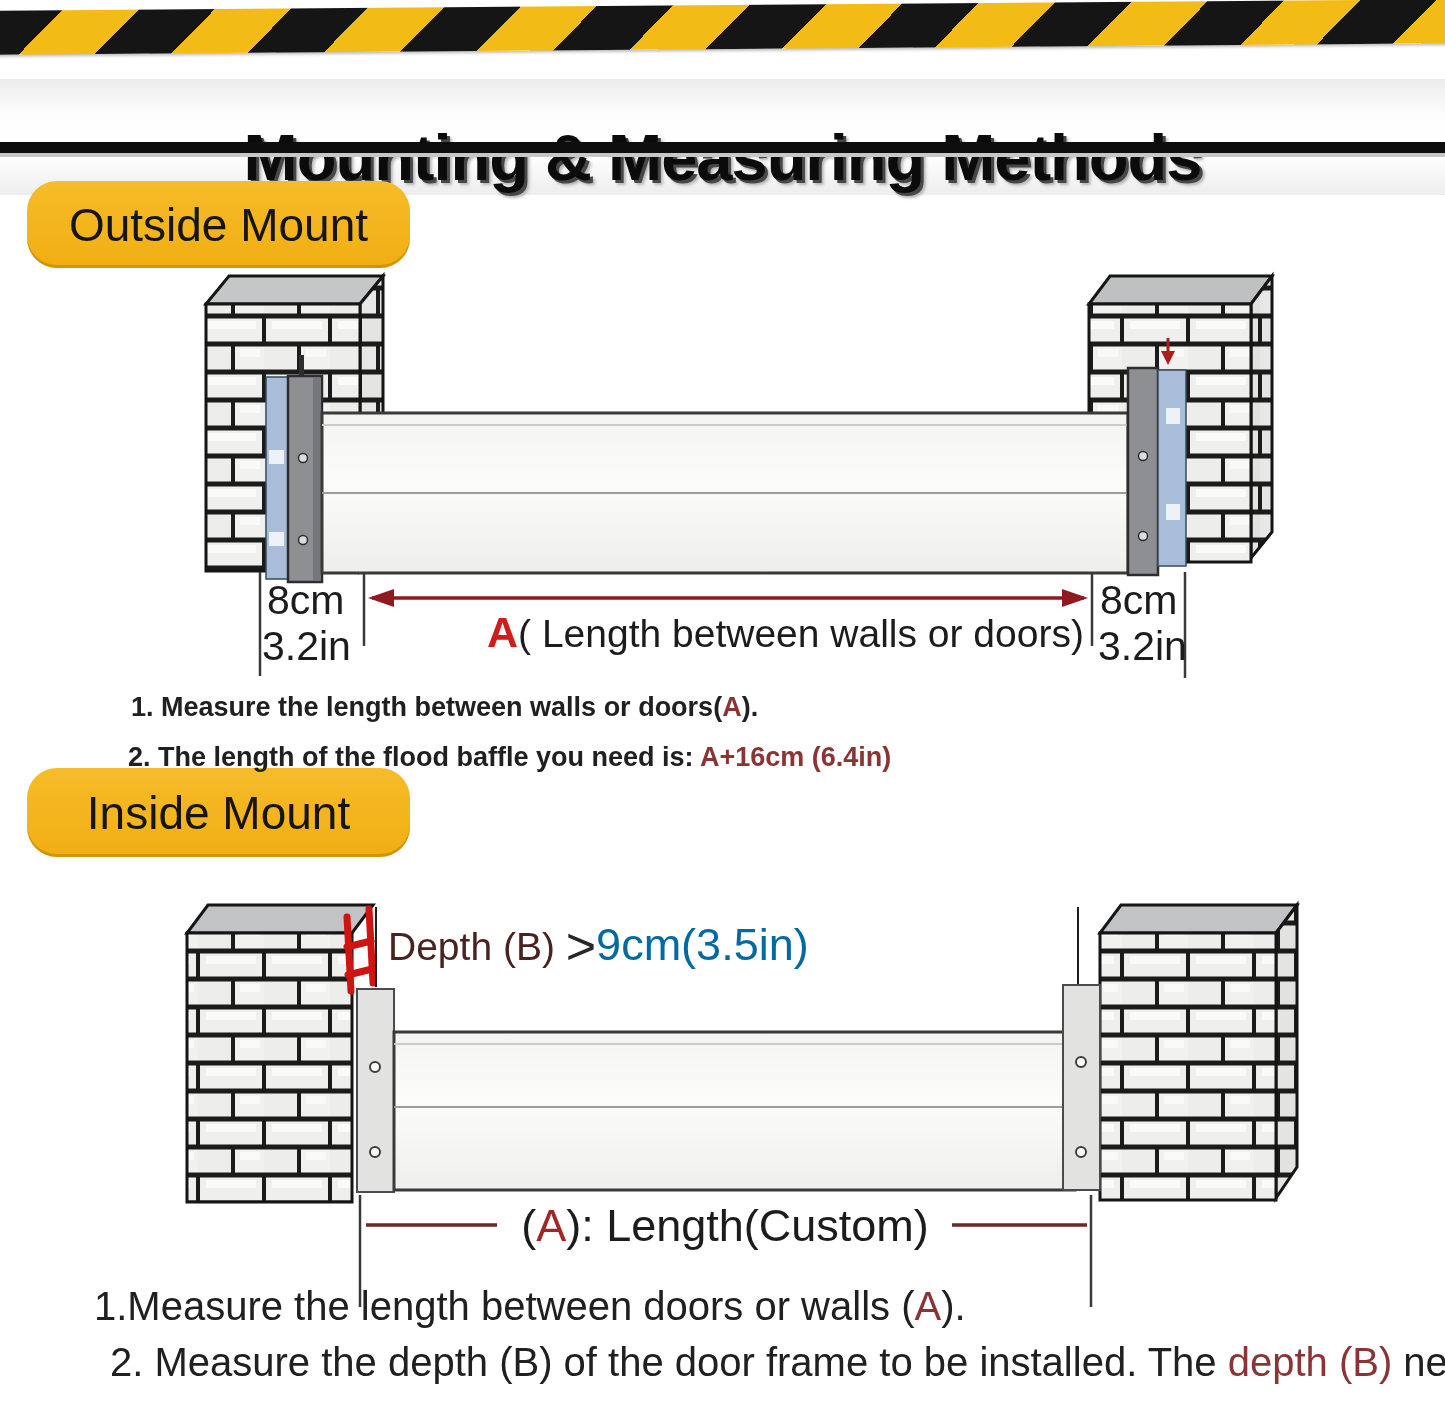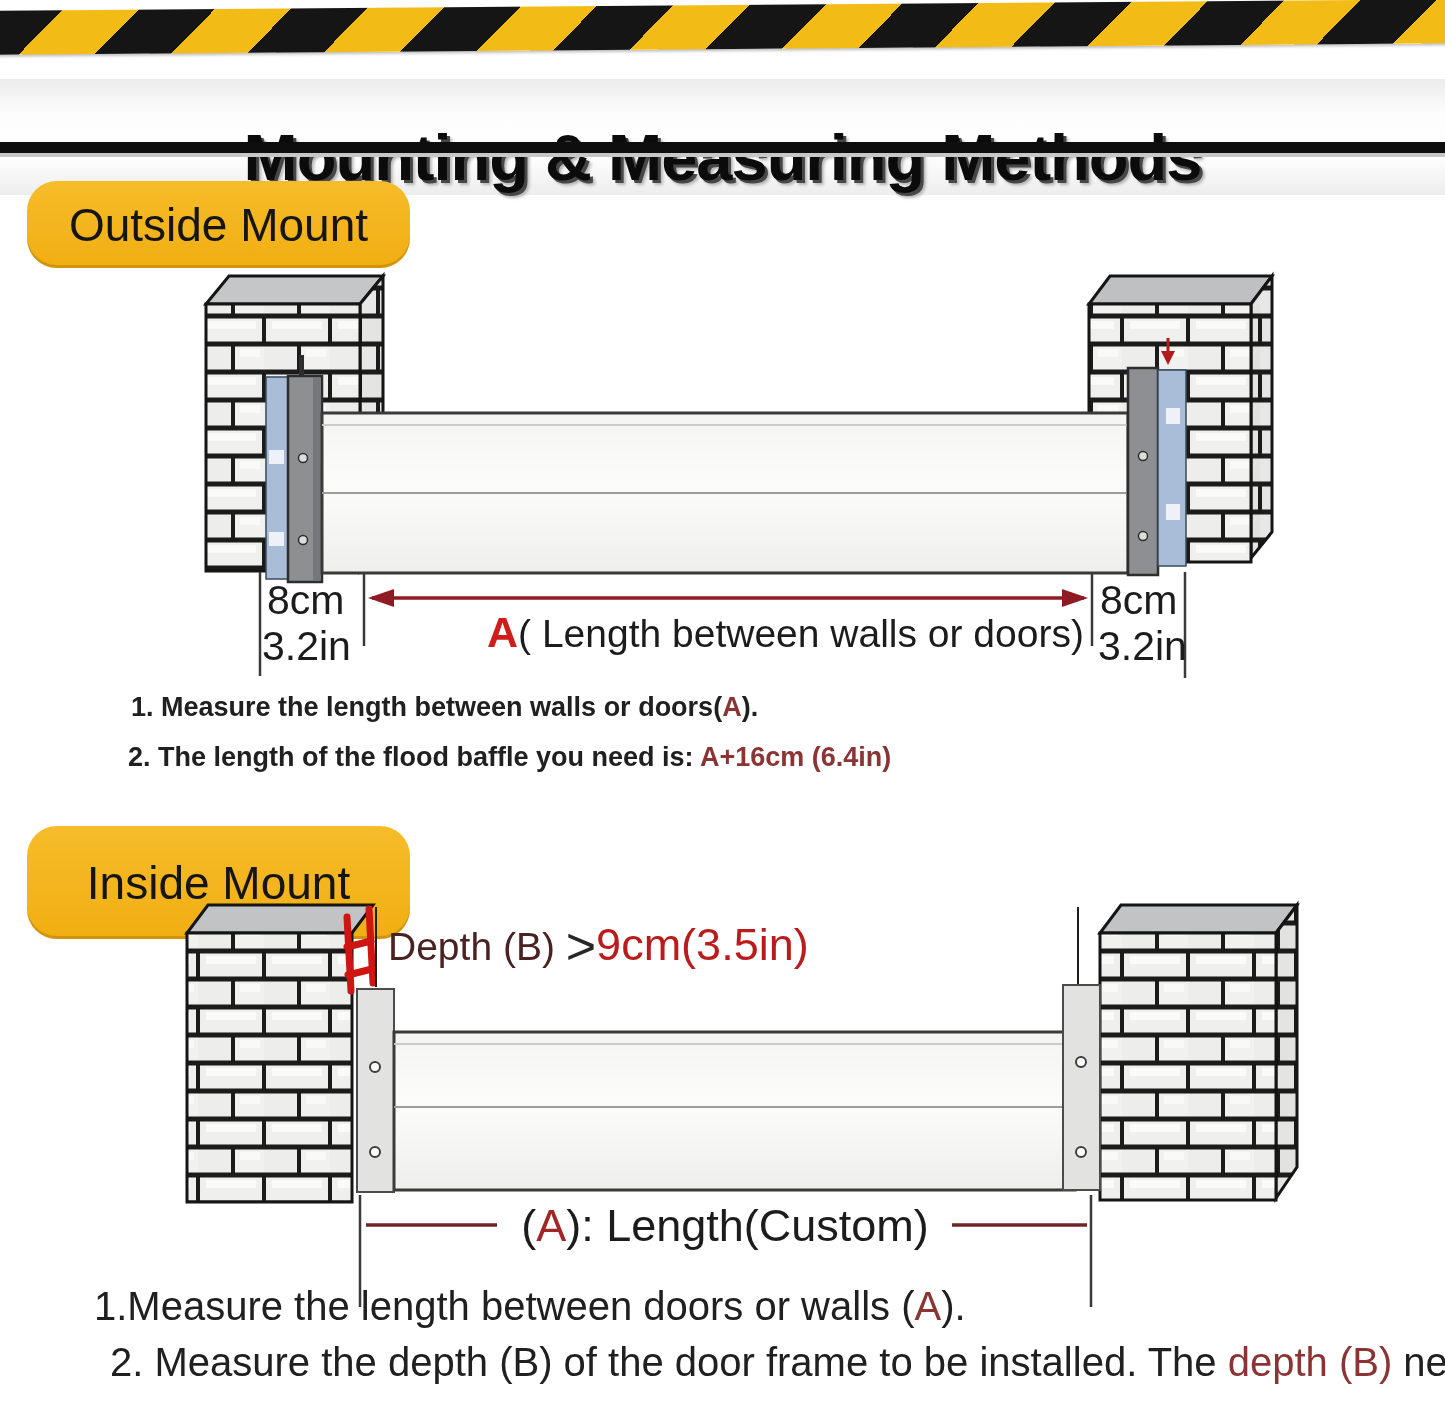--- a/index.html
+++ b/index.html
@@ -18,30 +18,30 @@
   .blackbar{position:absolute;left:0;right:0;top:142px;height:11px;background:#0e0e0e;}
   .blackbar:after{content:"";position:absolute;left:0;right:0;top:11px;height:4px;background:#c7c7c7;}
 
   
   .pill{position:absolute;left:27px;width:383px;height:87px;border-radius:30px;
         background:linear-gradient(180deg,#f6bc2a,#f1ae12);
         box-shadow:inset 0 -3px 0 rgba(150,100,0,.35);
         display:flex;align-items:center;justify-content:center;
         font-size:46px;color:#151515;}
   #pill-outside{top:181px;}
-  #pill-inside{top:826px;height:113px;text-align:right;}
+  #pill-inside{top:768px;height:89px;text-align:right;}
 
   
   .diag{position:absolute;left:0;width:1445px;}
   .txt{position:absolute;color:#1c1c1c;white-space:nowrap;}
   .dimtxt{font-size:41px;line-height:44px;}
   .red-a{color:#cf1d1b;font-weight:bold;font-size:43px;}
   .maroon{color:#8a3434;}
   .darkmaroon{color:#4a2222;}
-  .brickred{color:#b91c1c;}
+  .brickred{color:#0369a1;}
   .gt{font-size:52px;color:#272727;vertical-align:-4px;}
   .step{font-size:27px;color:#202020;font-weight:bold;}
   .step2{font-size:40px;color:#202020;}
 </style>
 </head>
 <body>
 
 <div id="stage">
 
   <div class="stripe"></div>

